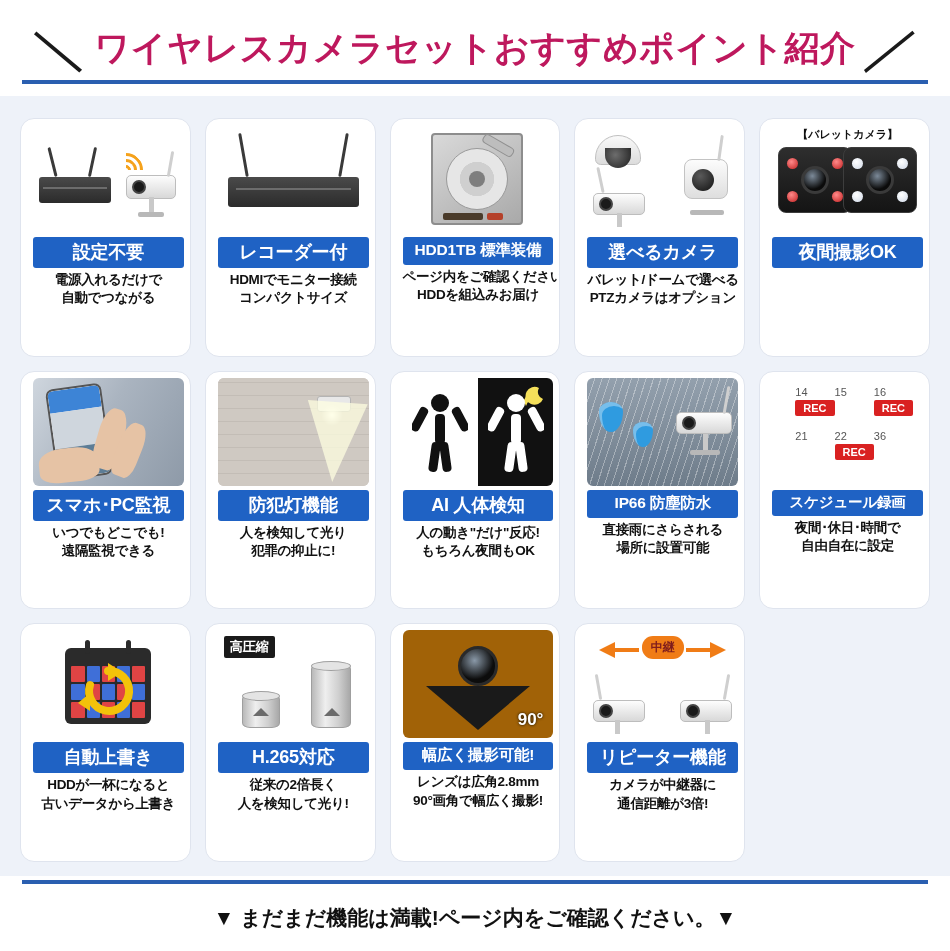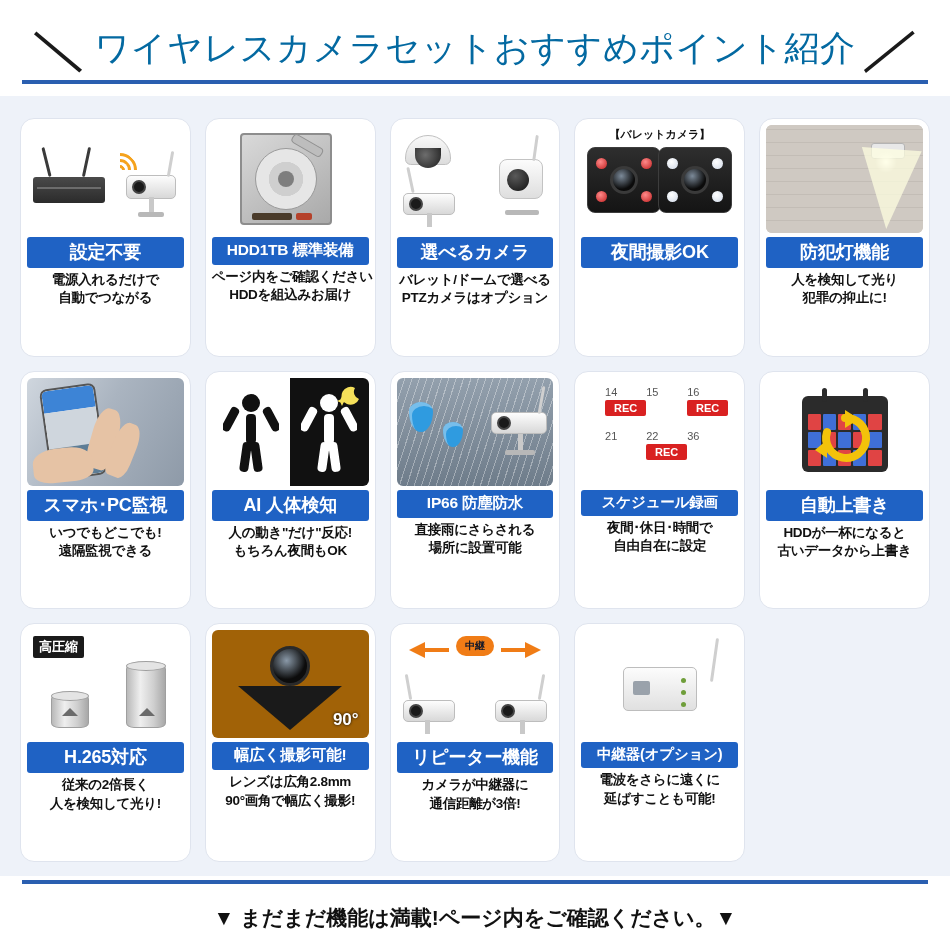--- a/index.html
+++ b/index.html
@@ -36,22 +36,22 @@
     font-size: 46px;
     font-weight: bold;
     color: #1a1a1a;
     line-height: 1;
     display: inline-block;
   }
   .slash.left { transform: skewX(18deg); }
   .slash.right { transform: skewX(-18deg); }
   .header-title {
     font-size: 35px;
-    font-weight: normal;
-    color: #0369a1;
+    font-weight: bold;
+    color: #be185d;
     letter-spacing: 0.5px;
     white-space: nowrap;
   }
   .header-rule {
     position: absolute;
     left: 22px;
     right: 22px;
     bottom: 12px;
     height: 4px;
     background: #2a5fb0;
@@ -75,21 +75,21 @@
     width: 100%;
     height: 100%;
   }
   .card {
     background: #ffffff;
     border-radius: 14px;
     border: 1px solid #dfe4ee;
     display: flex;
     flex-direction: column;
     overflow: hidden;
-    padding: 6px 6px 8px 6px;
+    padding: 6px 6px 8px 12px;
   }
   .card-art {
     flex: 0 0 108px;
     height: 108px;
     position: relative;
     overflow: hidden;
     border-radius: 6px;
     display: flex;
     align-items: center;
     justify-content: center;
@@ -504,22 +504,22 @@
     text-shadow: 0 0 3px #000;
   }
 
   
   .rep-bg { width: 100%; height: 100%; background: #ffffff; position: relative; }
   .rep-badge {
     position: absolute;
     left: 50%; top: 6px;
     transform: translateX(-50%);
     background: #f07c16;
-    color: #0f172a;
-    font-size: 10px;
+    color: #7f1d1d;
+    font-size: 12px;
     font-weight: bold;
     border-radius: 11px;
     padding: 3px 9px;
     z-index: 3;
   }
   .rep-arrow {
     position: absolute;
     top: 12px;
     width: 0; height: 0;
     border-top: 8px solid transparent;
@@ -594,20 +594,34 @@
             <div class="antenna light" style="right:12px; bottom:56px; height:26px; transform:rotate(10deg);"></div>
           </div>
         </div>
         <div class="card-band">設定不要</div>
         <div class="card-desc">
           <span>電源入れるだけで</span>
           <span>自動でつながる</span>
         </div>
       </div>
 
+      <div class="card">
+        <div class="card-art">
+          <div class="art-bg-white">
+            <div class="antenna" style="left:24px; bottom:56px; height:44px; transform:rotate(-10deg);"></div>
+            <div class="antenna" style="right:24px; bottom:56px; height:44px; transform:rotate(10deg);"></div>
+            <div class="nvr" style="left:10px; right:10px; bottom:26px; height:30px; width:auto;"></div>
+          </div>
+        </div>
+        <div class="card-band">レコーダー付</div>
+        <div class="card-desc">
+          <span>HDMIでモニター接続</span>
+          <span>コンパクトサイズ</span>
+        </div>
+      </div>
 
       <div class="card">
         <div class="card-art">
           <div class="art-bg-white">
             <div class="hdd" style="left:28px; top:8px; width:92px; height:92px;">
               <div class="platter"></div>
               <div class="hub"></div>
               <div class="arm"></div>
               <div class="conn"></div>
               <div class="conn2"></div>
@@ -664,52 +678,52 @@
               <div class="led-white" style="right:8px; bottom:10px;"></div>
               <div class="nlens" style="left:50%; top:50%; transform:translate(-50%,-50%);"></div>
             </div>
           </div>
         </div>
         <div class="card-band">夜間撮影OK</div>
       </div>
 
       <div class="card">
         <div class="card-art">
+          <div class="hand-bg">
+            <div class="phone">
+              <div class="scr-top"></div>
+              <div class="scr-mid"></div>
+              <div class="scr-bot"></div>
+            </div>
+            <div class="finger" style="left:64px; top:30px; width:26px; height:62px; transform:rotate(16deg);"></div>
+            <div class="finger" style="left:84px; top:44px; width:24px; height:56px; transform:rotate(22deg);"></div>
+            <div class="finger" style="left:6px; top:70px; width:60px; height:34px; transform:rotate(-6deg);"></div>
+          </div>
+        </div>
+        <div class="card-band">スマホ･PC監視</div>
+        <div class="card-desc">
+          <span>いつでもどこでも!</span>
+          <span>遠隔監視できる</span>
+        </div>
+      </div>
+
+      <div class="card">
+        <div class="card-art">
           <div class="wall">
             <div class="lamp"></div>
             <div class="glow"></div>
             <div style="position:absolute; right:4px; top:24px; width:0; height:0;
                         border-left:30px solid transparent; border-right:30px solid transparent;
                         border-bottom:80px solid rgba(255,255,225,0.72); transform:rotate(184deg);"></div>
           </div>
         </div>
         <div class="card-band">防犯灯機能</div>
         <div class="card-desc">
           <span>人を検知して光り</span>
           <span>犯罪の抑止に!</span>
-        </div>
-      </div>
-
-      <div class="card">
-        <div class="card-art">
-          <div class="hand-bg">
-            <div class="phone">
-              <div class="scr-top"></div>
-              <div class="scr-mid"></div>
-              <div class="scr-bot"></div>
-            </div>
-            <div class="finger" style="left:64px; top:30px; width:26px; height:62px; transform:rotate(16deg);"></div>
-            <div class="finger" style="left:84px; top:44px; width:24px; height:56px; transform:rotate(22deg);"></div>
-            <div class="finger" style="left:6px; top:70px; width:60px; height:34px; transform:rotate(-6deg);"></div>
-          </div>
-        </div>
-        <div class="card-band">スマホ･PC監視</div>
-        <div class="card-desc">
-          <span>いつでもどこでも!</span>
-          <span>遠隔監視できる</span>
         </div>
       </div>
 
       <div class="card">
         <div class="card-art">
           <div class="ai-split">
             <div class="ai-l">
               <svg class="person" width="56" height="84" viewBox="0 0 56 84">
                 <circle cx="28" cy="13" r="9" fill="#111"></circle>
                 <rect x="23" y="24" width="10" height="30" rx="4" fill="#111"></rect>
@@ -888,38 +902,20 @@
             <div class="antenna light" style="right:10px; bottom:38px; height:26px; transform:rotate(10deg);"></div>
           </div>
         </div>
         <div class="card-band">リピーター機能</div>
         <div class="card-desc">
           <span>カメラが中継器に</span>
           <span>通信距離が3倍!</span>
         </div>
       </div>
 
-      <div class="card">
-        <div class="card-art">
-          <div class="art-bg-white">
-            <div class="antenna light" style="right:22px; top:8px; height:44px; transform:rotate(8deg);"></div>
-            <div class="ext">
-              <span class="port"></span>
-              <span class="dot" style="right:10px; top:10px;"></span>
-              <span class="dot" style="right:10px; top:22px;"></span>
-              <span class="dot" style="right:10px; top:34px;"></span>
-            </div>
-          </div>
-        </div>
-        <div class="card-band xs">中継器(オプション)</div>
-        <div class="card-desc">
-          <span>電波をさらに遠くに</span>
-          <span>延ばすことも可能!</span>
-        </div>
-      </div>
 
     </div>
   </div>
 
   <div class="footer">
     <div class="footer-rule"></div>
     <div class="footer-text">▼ まだまだ機能は満載!ページ内をご確認ください。▼</div>
   </div>
 
 </div>

